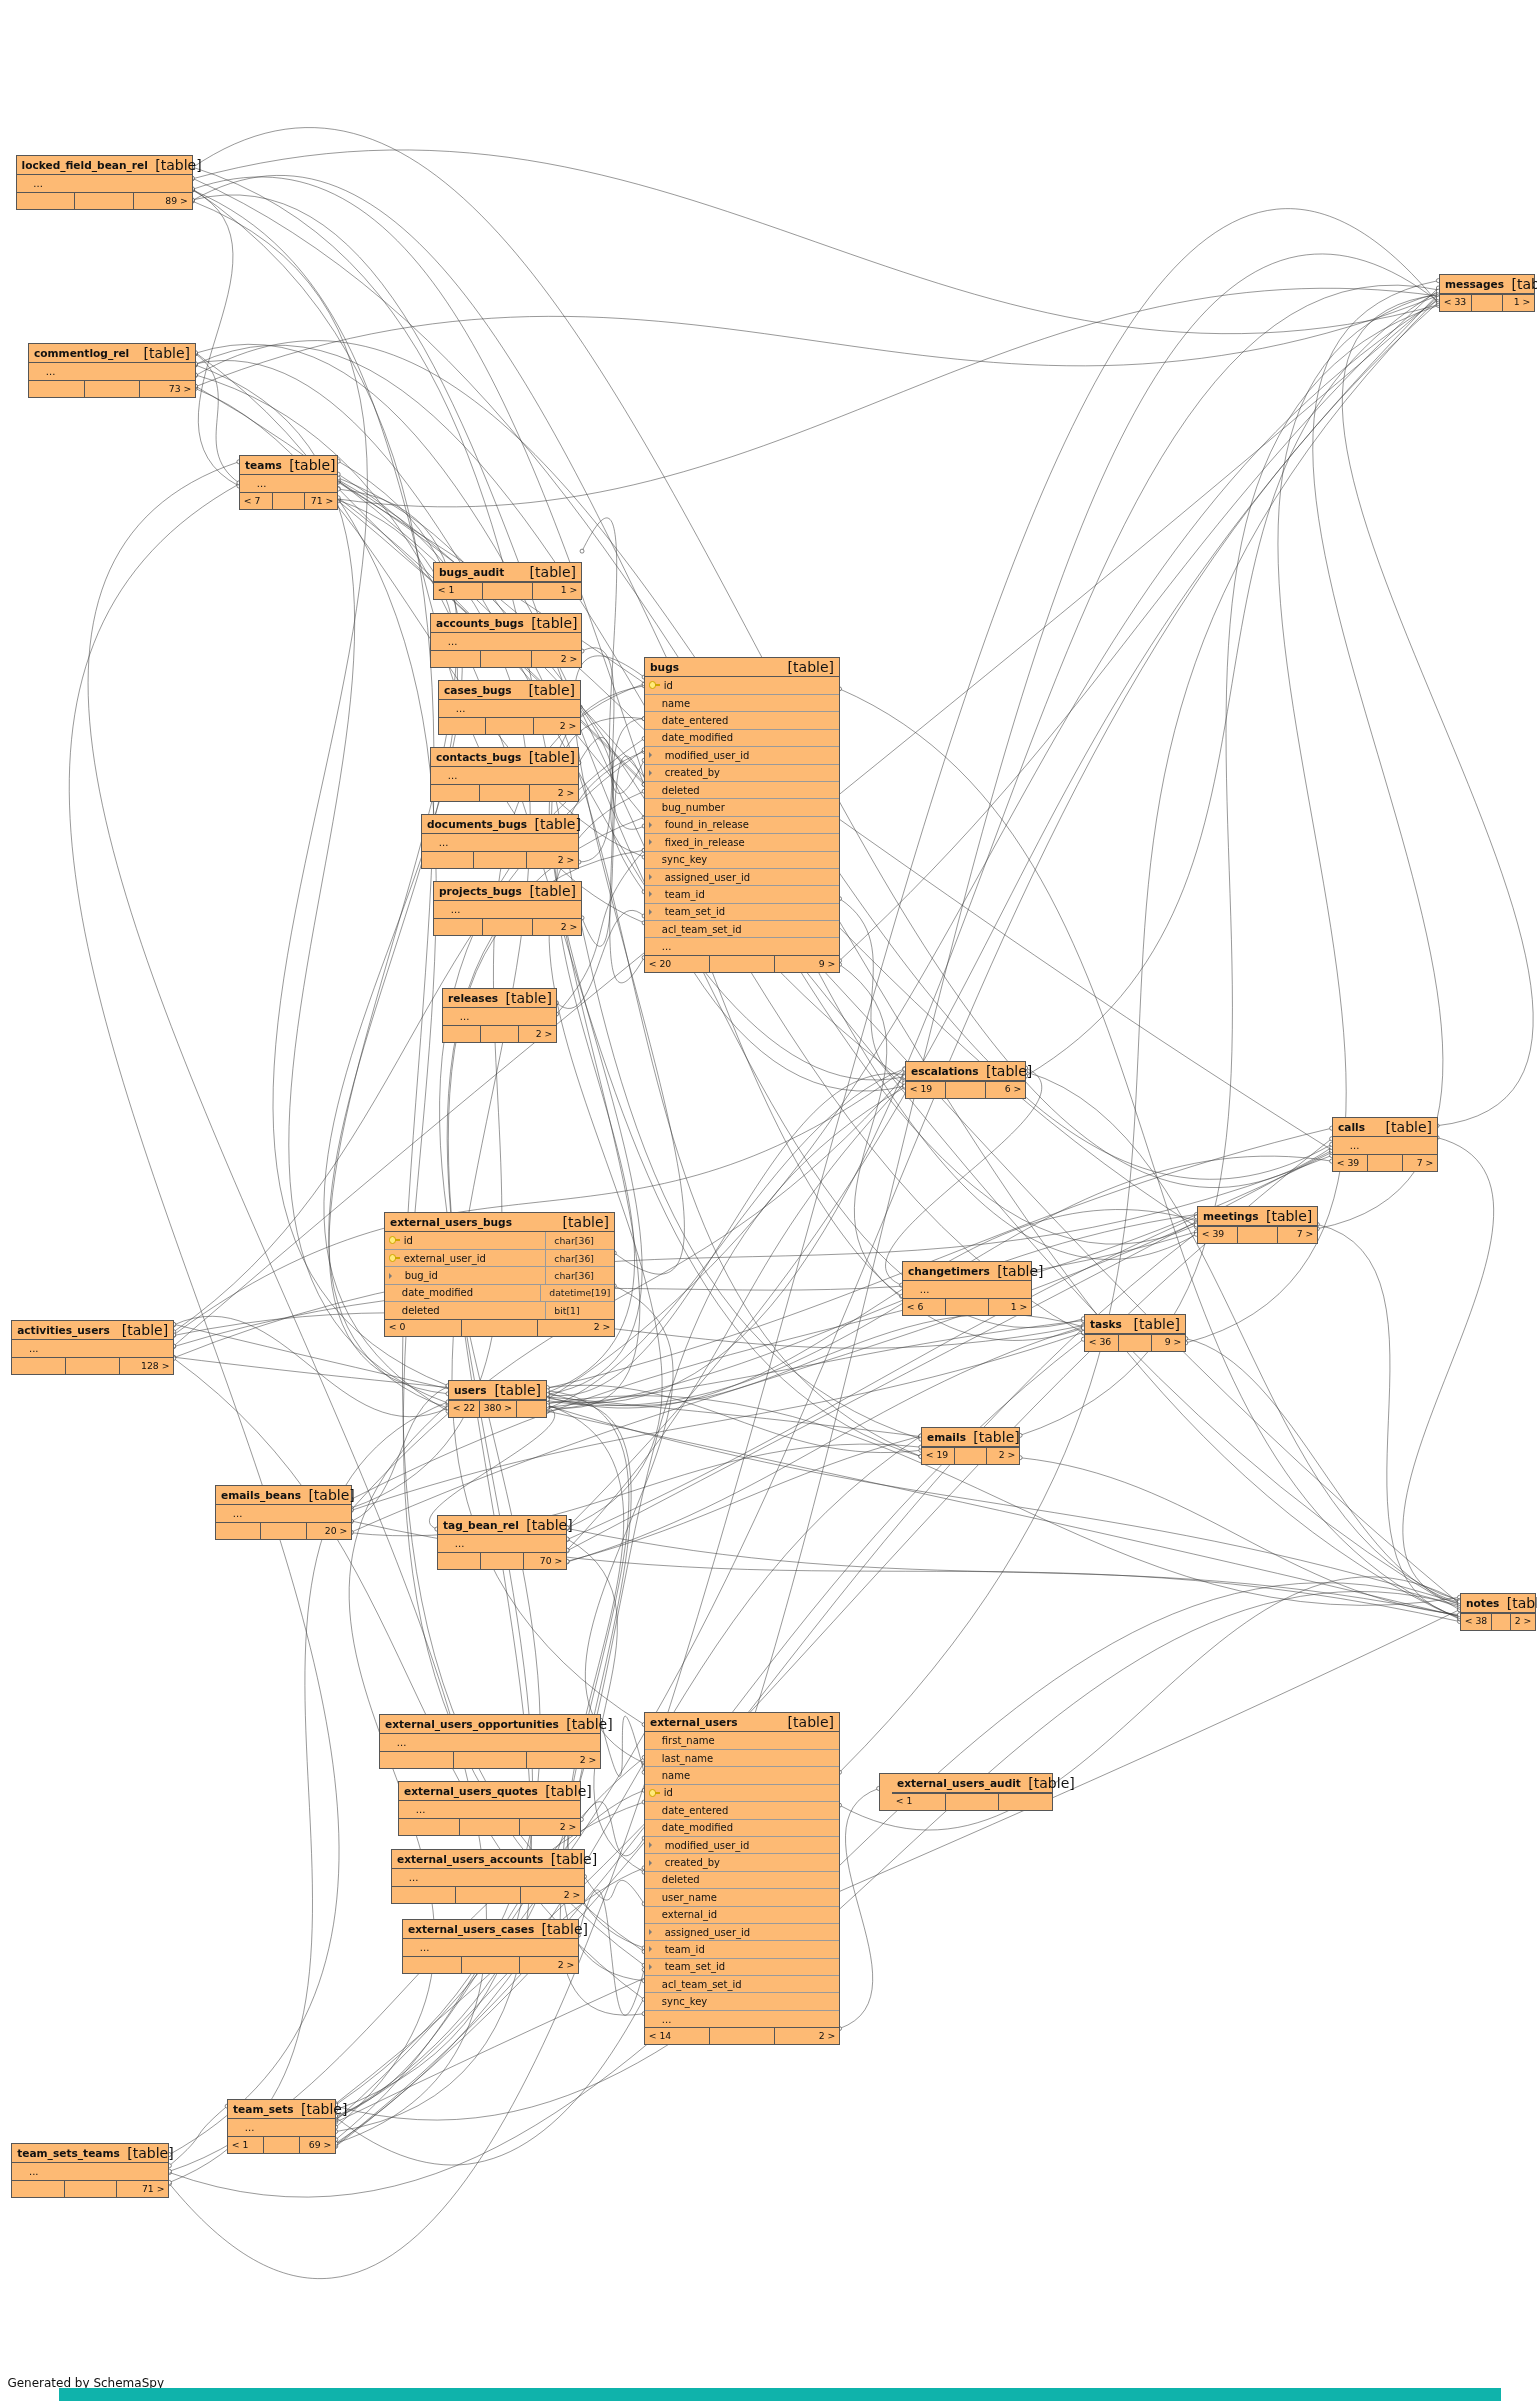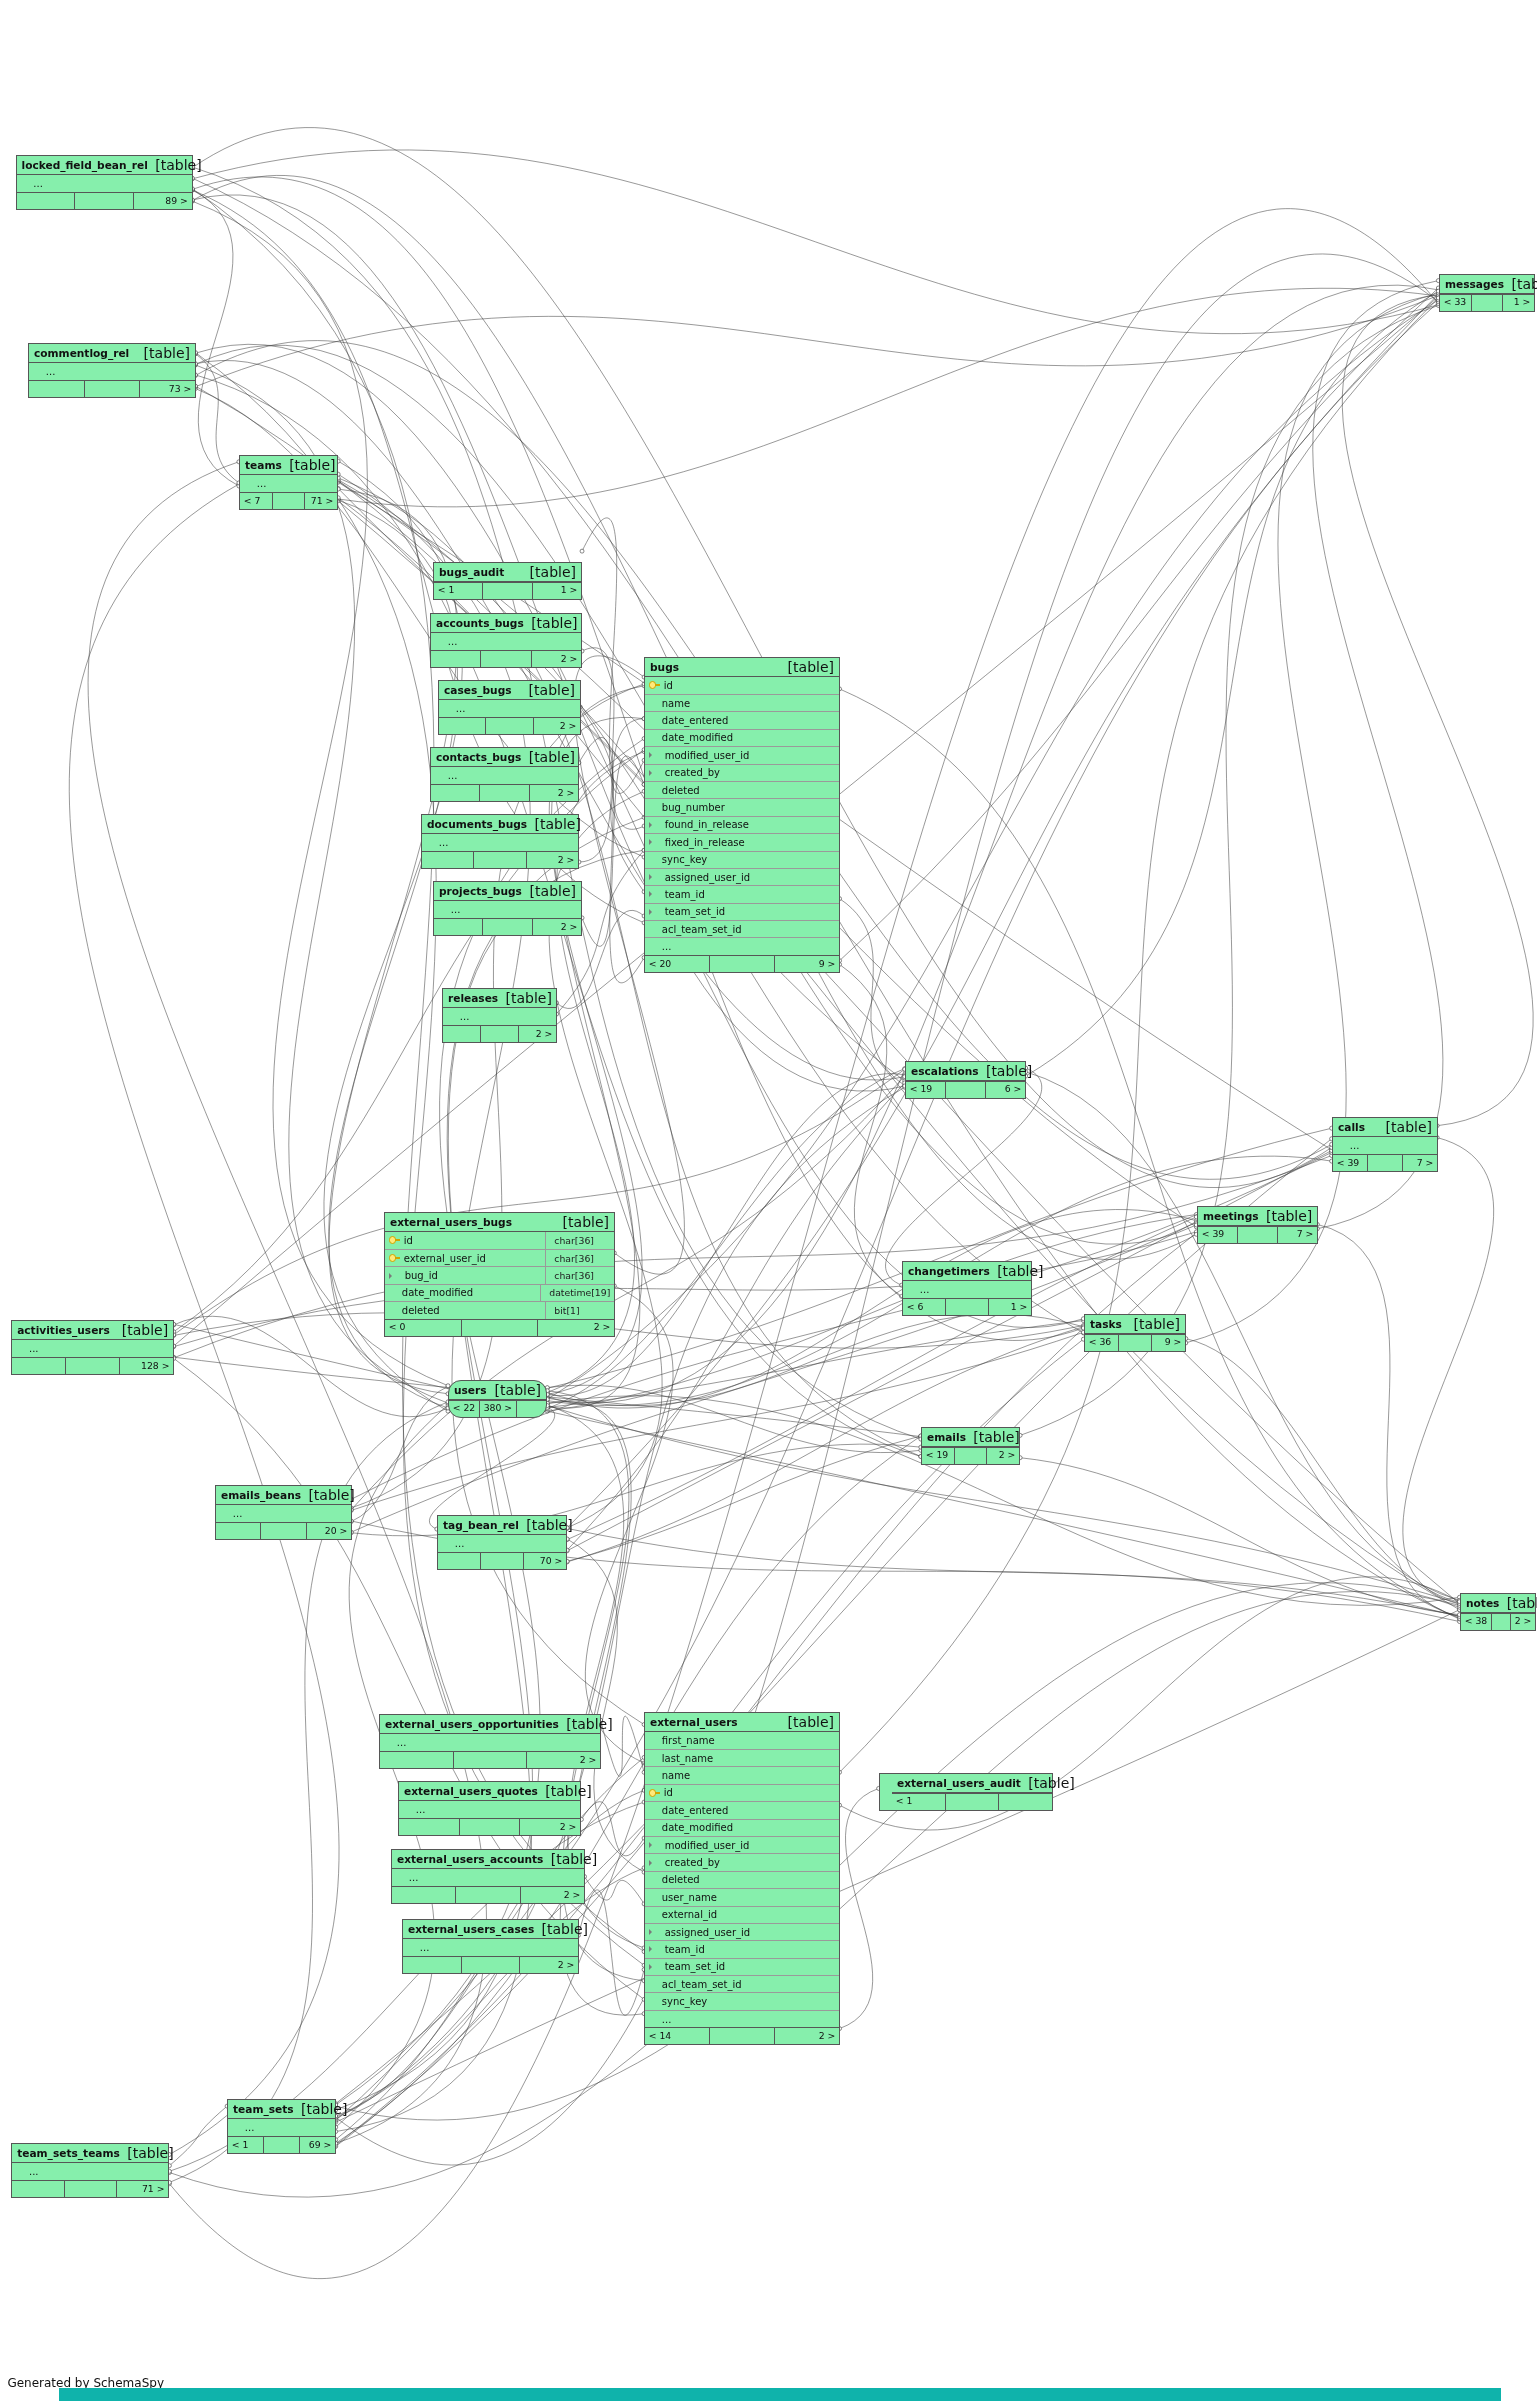--- a/index.html
+++ b/index.html
@@ -2,21 +2,21 @@
 <html style="font-size:10px"><head>
 <meta charset="utf-8">
 <style>
   html,body{margin:0;padding:0;width:1537px;height:2401px;background:#ffffff;
     font-family:"DejaVu Sans", sans-serif; overflow:hidden;}
   #diagram{position:absolute;left:0;top:0;width:1537px;height:2401px;}
   #edges{position:absolute;left:0;top:0;z-index:0;}
   .edge{fill:none;stroke:#3f3f3f;stroke-width:1.1;opacity:.78;}
   .edge-dot{fill:#ffffff;stroke:#3f3f3f;stroke-width:1;}
   #tables-layer{position:absolute;left:0;top:0;width:100%;height:100%;z-index:1;}
-  .tbl{position:absolute;background:#86efac;border:0.6px solid #565656;color:#111;
+  .tbl{position:absolute;background:#fdba74;border:0.6px solid #565656;color:#111;
     box-sizing:border-box;}
   .tbl-header{display:flex;justify-content:space-between;align-items:center;
     height:18.6px;box-sizing:border-box;padding:2.5px 5px;border-bottom:0.6px solid #565656;}
   .tbl-name{font-weight:bold;font-size:10.6px;white-space:nowrap;}
   .tbl-tag{font-size:14px;margin-left:7.4px;white-space:nowrap;}
   .tbl-rows{display:block;}
   .t-row{display:flex;align-items:center;height:17.4px;box-sizing:border-box;
     padding:0 3.7px;font-size:10px;}
   .t-row + .t-row{border-top:0.6px solid #9a9a9a;}
   .ic{display:inline-block;width:10px;height:7.4px;margin-right:3.1px;flex:0 0 10px;position:relative;}
@@ -812,21 +812,21 @@
             <span class="ic"></span>
             <span class="cn">...</span>
           </div>
         </div>
     <div class="tbl-footer">
           <span class="tf-cell tf0"></span>
           <span class="tf-cell tf1"></span>
           <span class="tf-cell tf2">128 &gt;</span>
         </div>
   </div>
-      <div class="tbl" style="left: 448px; top: 1380px; width: 99px; border-radius: 13px;">
+      <div class="tbl" style="left: 448px; top: 1380px; width: 99px;">
     <div class="tbl-header">
       <span class="tbl-name">users</span>
       <span class="tbl-tag">[table]</span>
     </div>
     <div class="tbl-rows"></div>
     <div class="tbl-footer">
           <span class="tf-cell tf0">&lt; 22</span>
           <span class="tf-cell tf1">380 &gt;</span>
           <span class="tf-cell tf2"></span>
         </div>

